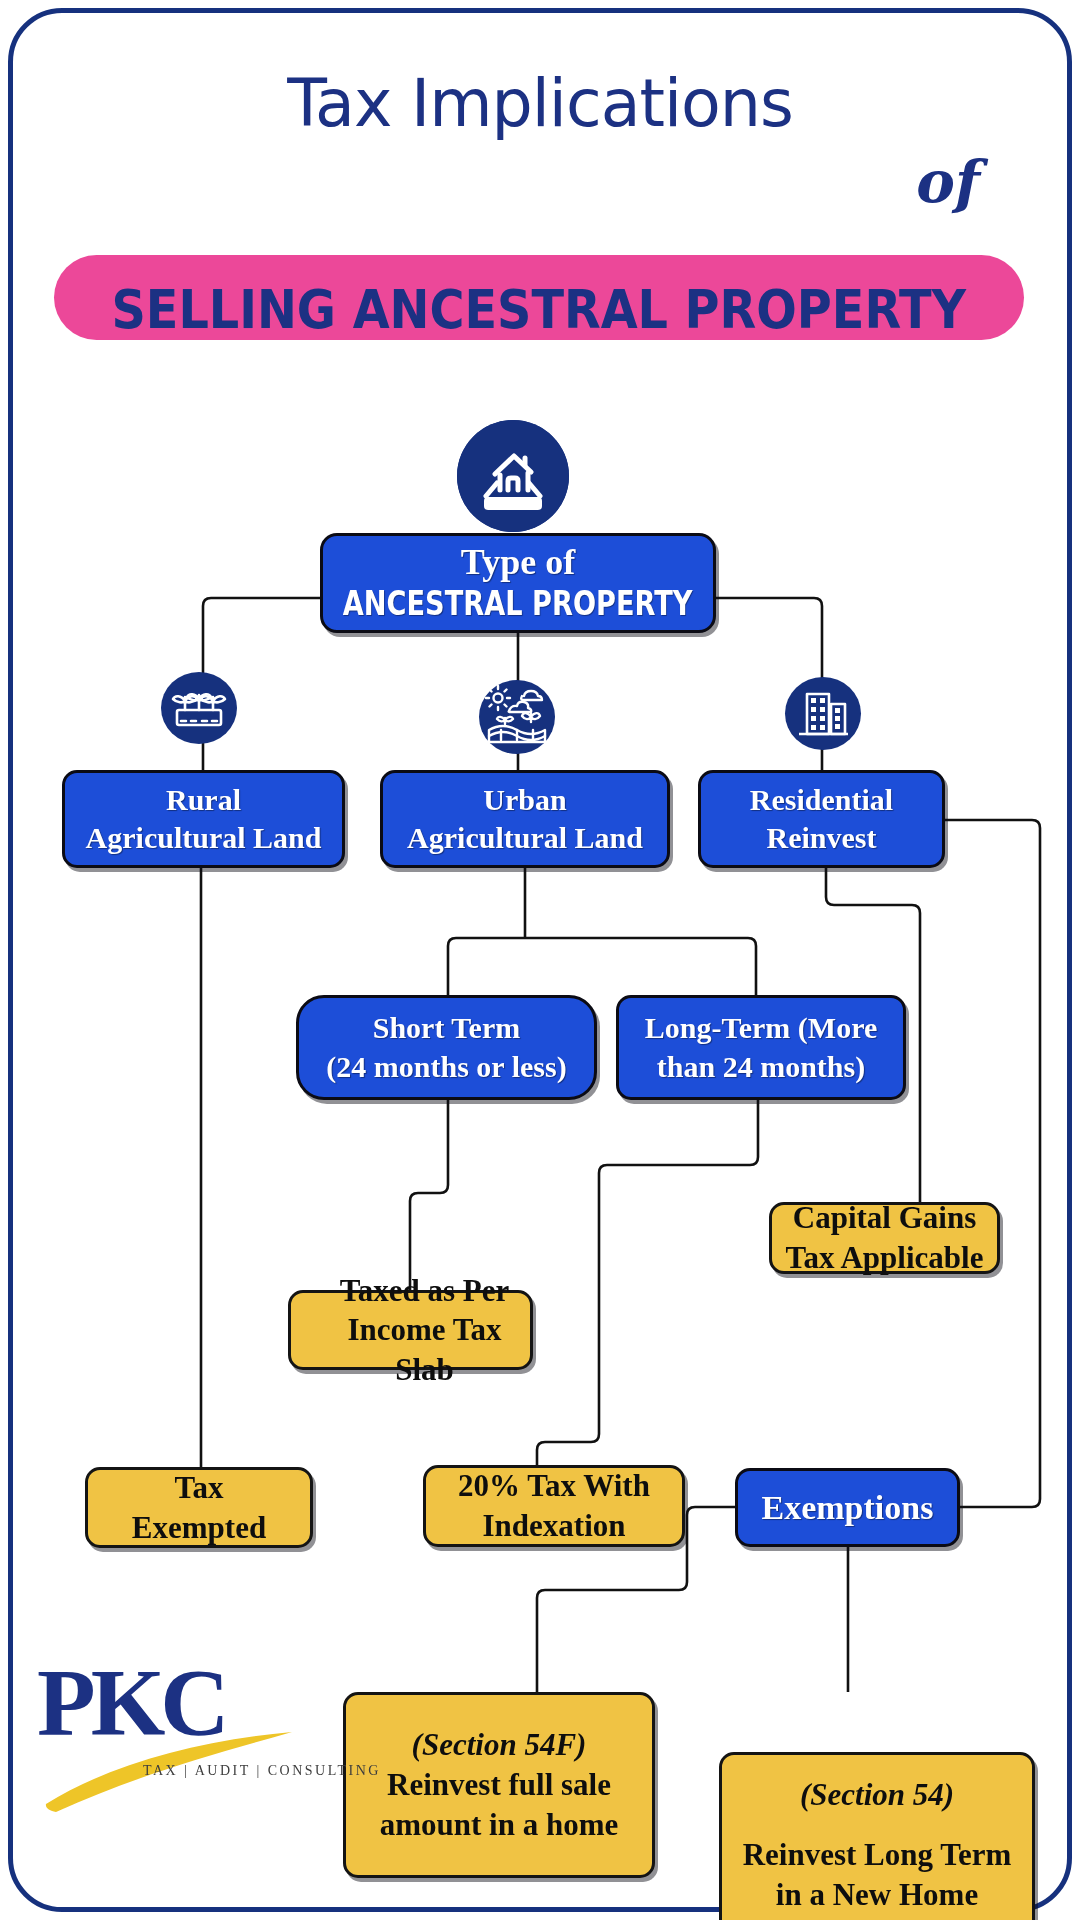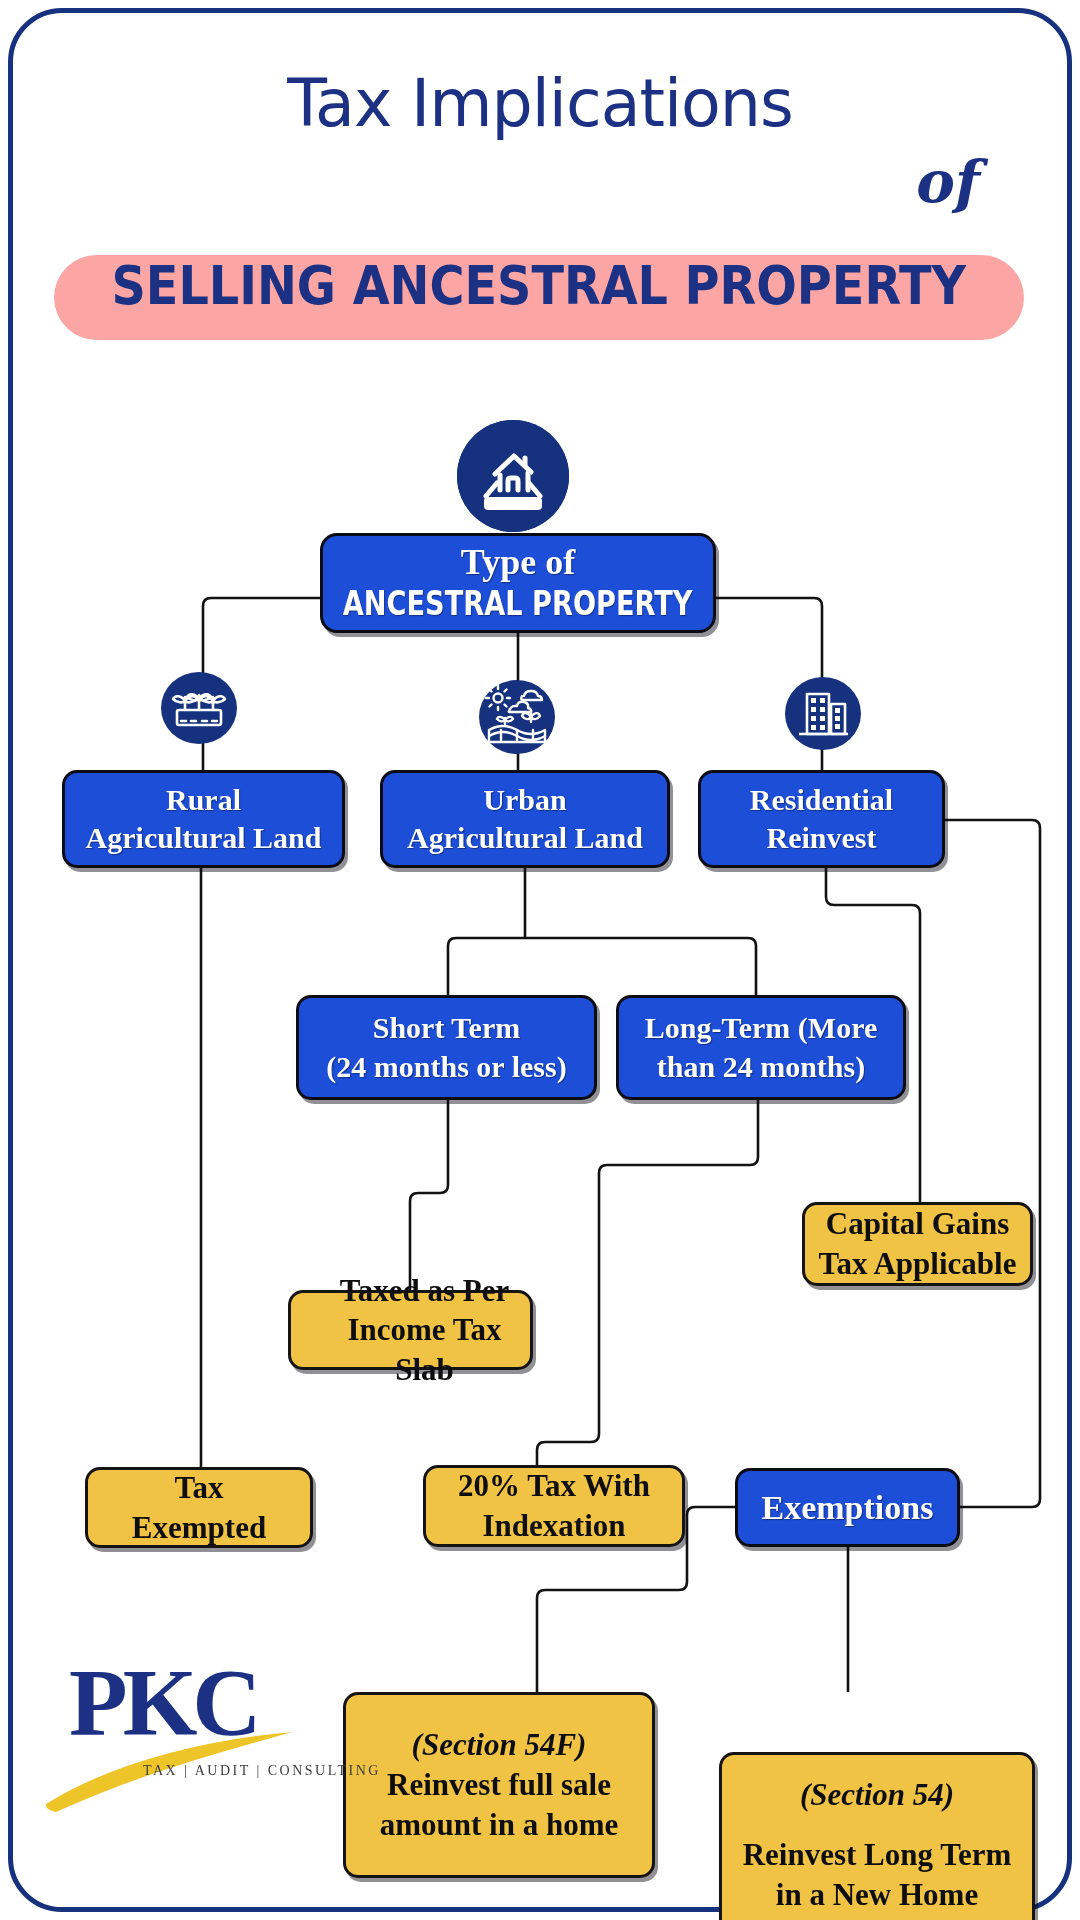--- a/index.html
+++ b/index.html
@@ -12,21 +12,21 @@
          border:5px solid #16317E;border-radius:54px;}
 
   
   #title{left:0;top:66px;width:1080px;text-align:center;
          font-family:"DejaVu Sans","Liberation Sans",sans-serif;
          font-weight:normal;font-size:65px;letter-spacing:-1px;color:#1C3183;}
   #of{left:0;top:148px;width:980px;text-align:right;
       font-family:"DejaVu Serif",serif;font-style:italic;font-weight:bold;
       font-size:58px;color:#1C3183;}
   #banner{left:54px;top:255px;width:970px;height:85px;border-radius:43px;
-          background:#fca5a5;display:flex;align-items:flex-start;justify-content:center;}
+          background:#ec4899;display:flex;align-items:flex-end;justify-content:center;}
   #banner .txt{font-family:"DejaVu Sans","Liberation Sans",sans-serif;font-weight:bold;
                font-size:53px;color:#1C3183;transform:scaleX(.9);white-space:nowrap;}
 
   
   .node{display:flex;flex-direction:column;align-items:center;justify-content:center;
         text-align:center;border-radius:15px;box-sizing:border-box;}
   .navy{background:#1d4ed8;border:3px solid #0B0B14;box-shadow:3px 4px 0 rgba(10,10,20,.45);}
   .yellow{background:#F0C344;border:3px solid #141414;box-shadow:3px 4px 0 rgba(10,10,20,.45);}
   .lbl{white-space:pre-line;font-weight:bold;line-height:1.28;}
   .navy .lbl{color:#ffffff;font-size:30px;text-shadow:1px 1px 1px rgba(0,0,0,.4);}
@@ -37,21 +37,21 @@
   .sec-head{font-style:italic;font-weight:bold;color:#0e0e0e;font-size:31px;line-height:1.28;}
 
   
   #wires{left:0;top:0;}
   #wires path{stroke:#111111;stroke-width:2.6;fill:none;}
 
   
   .chip{border-radius:50%;background:#16317E;display:flex;align-items:center;justify-content:center;}
 
   
-  #pkc-text{left:69px;top:1655px;font-family:"Liberation Serif",serif;font-weight:bold;
+  #pkc-text{left:37px;top:1655px;font-family:"Liberation Serif",serif;font-weight:bold;
             font-size:96px;color:#1C3183;letter-spacing:-5px;line-height:1;}
   #pkc-tagline{left:143px;top:1763px;font-family:"Liberation Serif",serif;
                font-size:14px;letter-spacing:2.5px;color:#3d3d3d;white-space:nowrap;}
 </style>
 </head>
 <body>
 
 <div id="stage">
 
   <div id="frame"></div>
@@ -153,30 +153,30 @@
   </div>
   <div class="abs node navy" style="left:380px;top:770px;width:290px;height:98px;">
     <div class="lbl">Urban
 Agricultural Land</div>
   </div>
   <div class="abs node navy" style="left:698px;top:770px;width:247px;height:98px;">
     <div class="lbl">Residential
 Reinvest</div>
   </div>
 
-  <div class="abs node navy" style="left:296px;top:995px;width:301px;height:105px;">
+  <div class="abs node navy" style="left:296px;top:995px;width:301px;height:105px;border-radius:28px;">
     <div class="lbl">Short Term
 (24 months or less)</div>
   </div>
   <div class="abs node navy" style="left:616px;top:995px;width:290px;height:105px;">
     <div class="lbl">Long-Term (More
 than 24 months)</div>
   </div>
 
-  <div class="abs node yellow" style="left:769px;top:1202px;width:231px;height:84px;margin-left:33px;">
+  <div class="abs node yellow" style="left:769px;top:1202px;width:231px;height:72px;">
     <div class="lbl">Capital Gains
 Tax Applicable</div>
   </div>
   <div class="abs node yellow" style="left:288px;top:1290px;width:245px;height:80px;padding-left:28px;">
     <div class="lbl">Taxed as Per
 Income Tax Slab</div>
   </div>
   <div class="abs node yellow" style="left:85px;top:1467px;width:228px;height:81px;">
     <div class="lbl">Tax
 Exempted</div>

